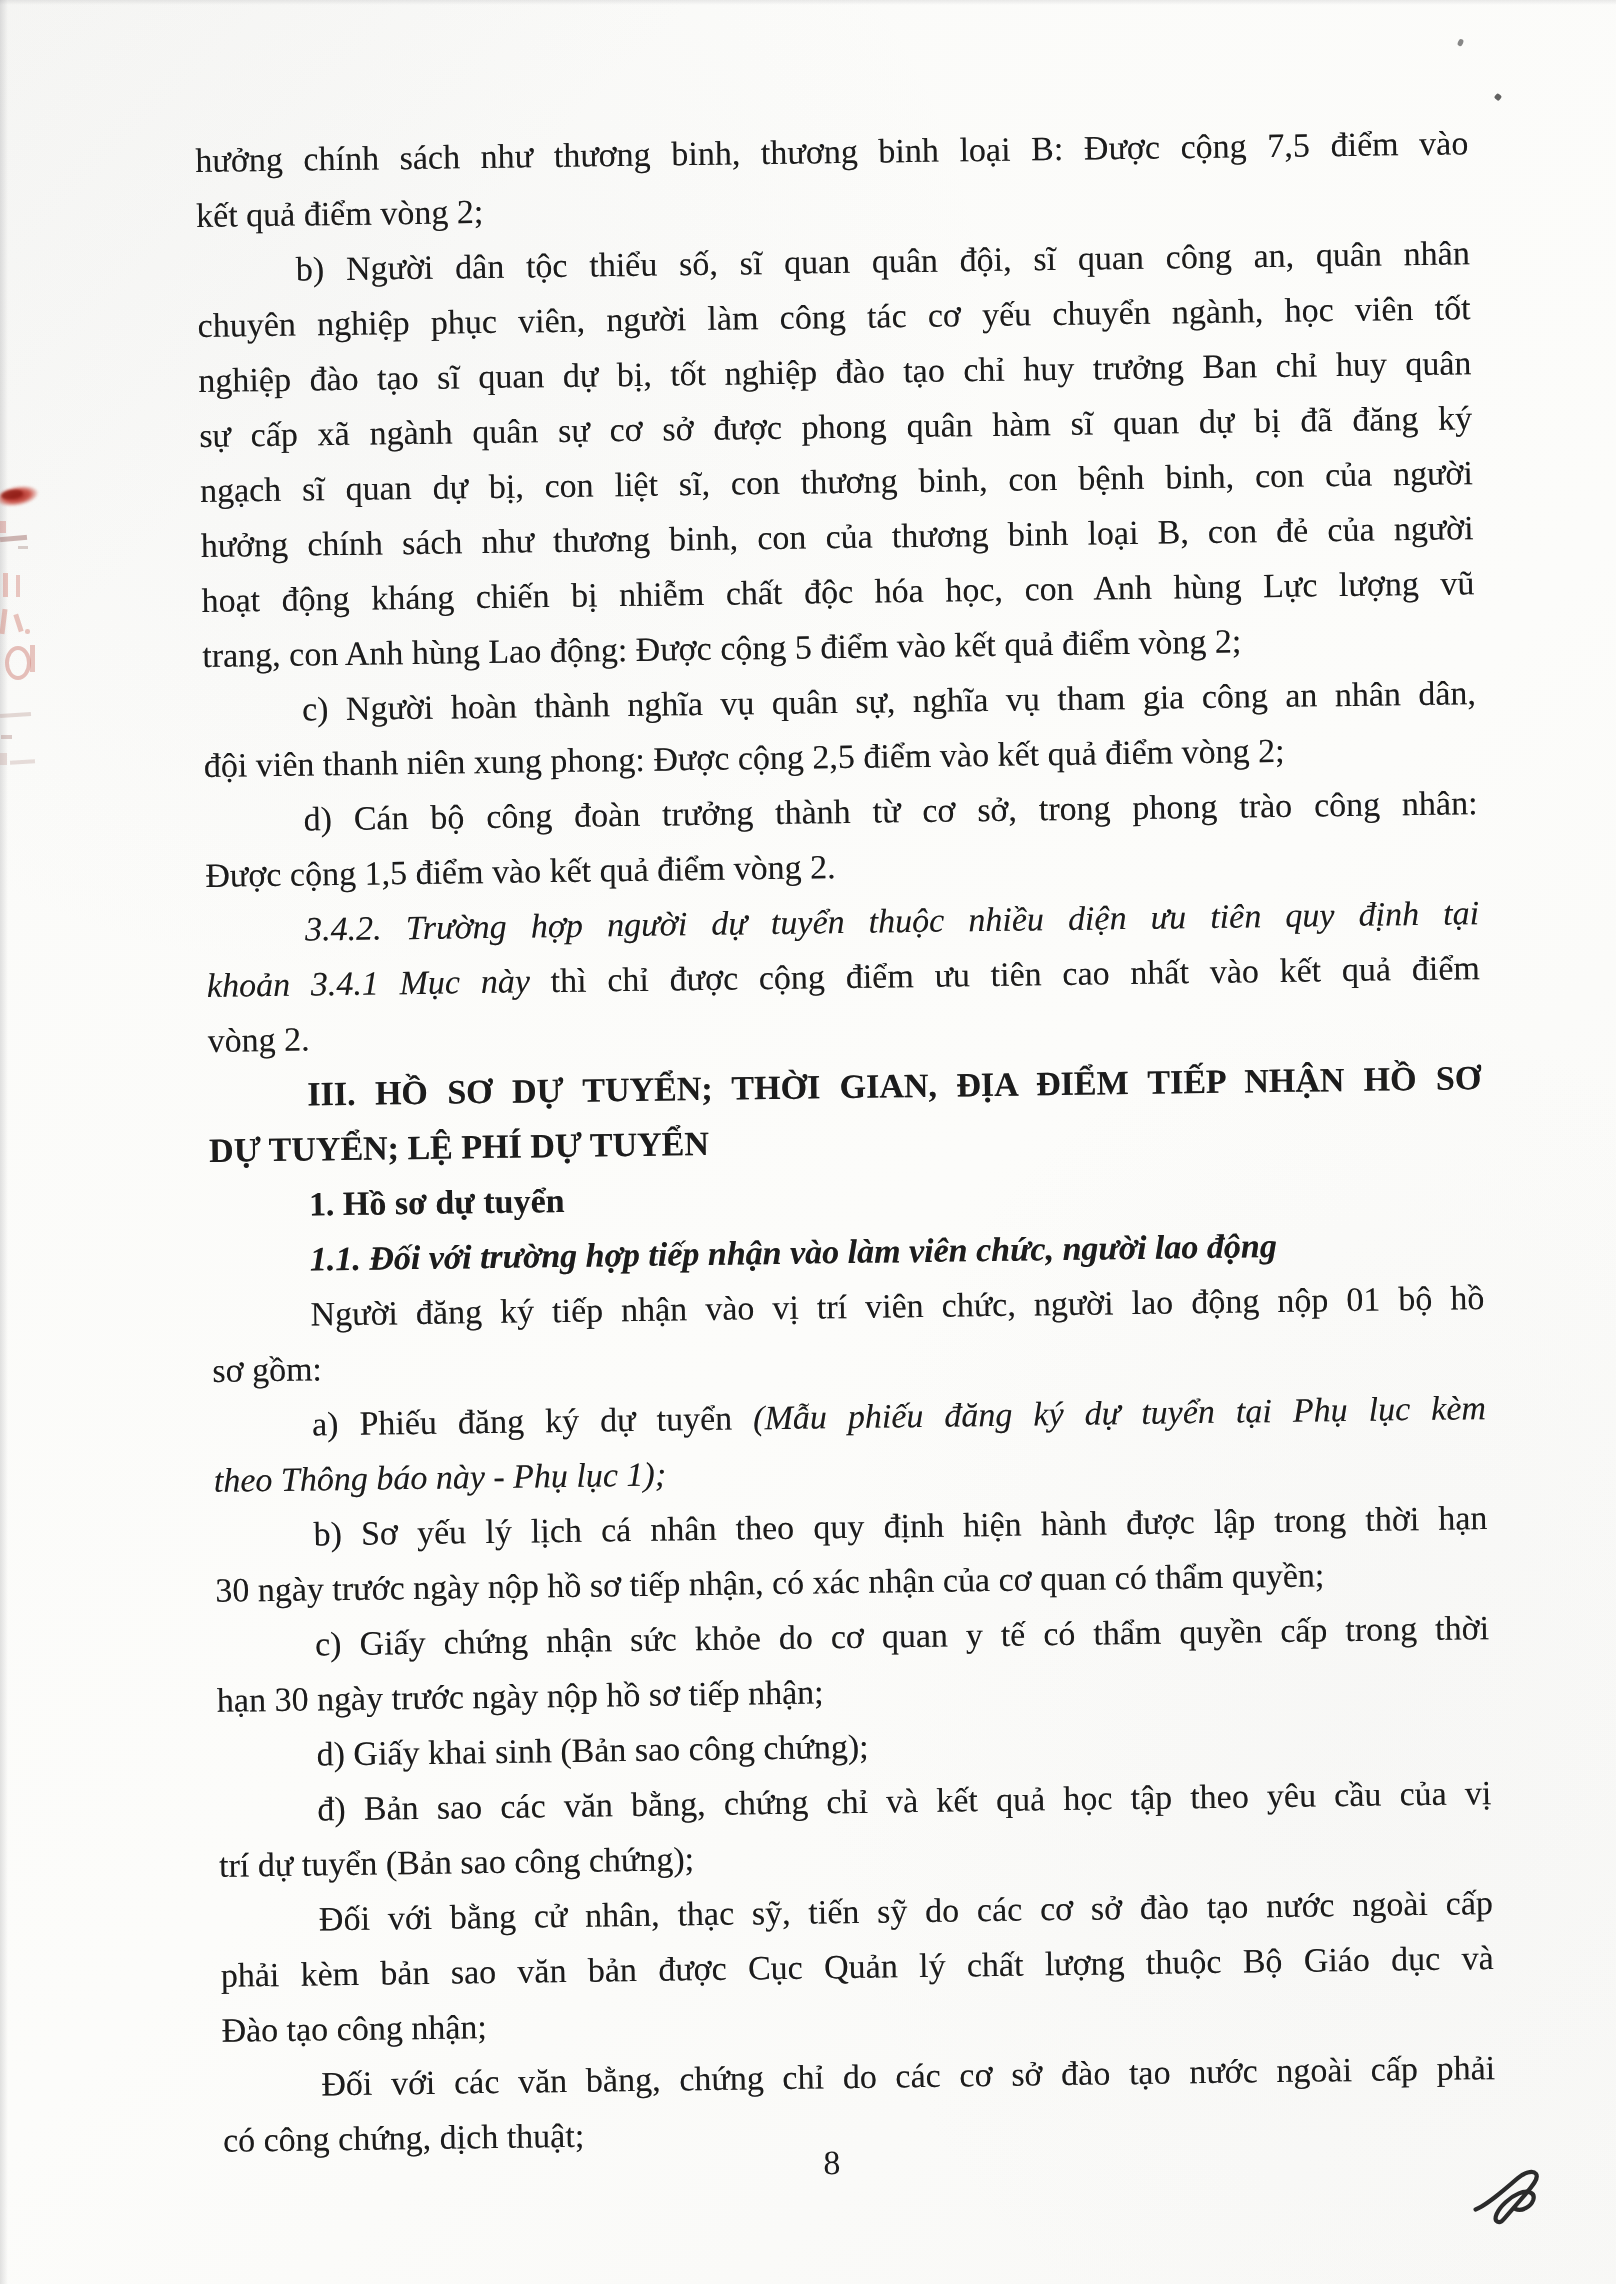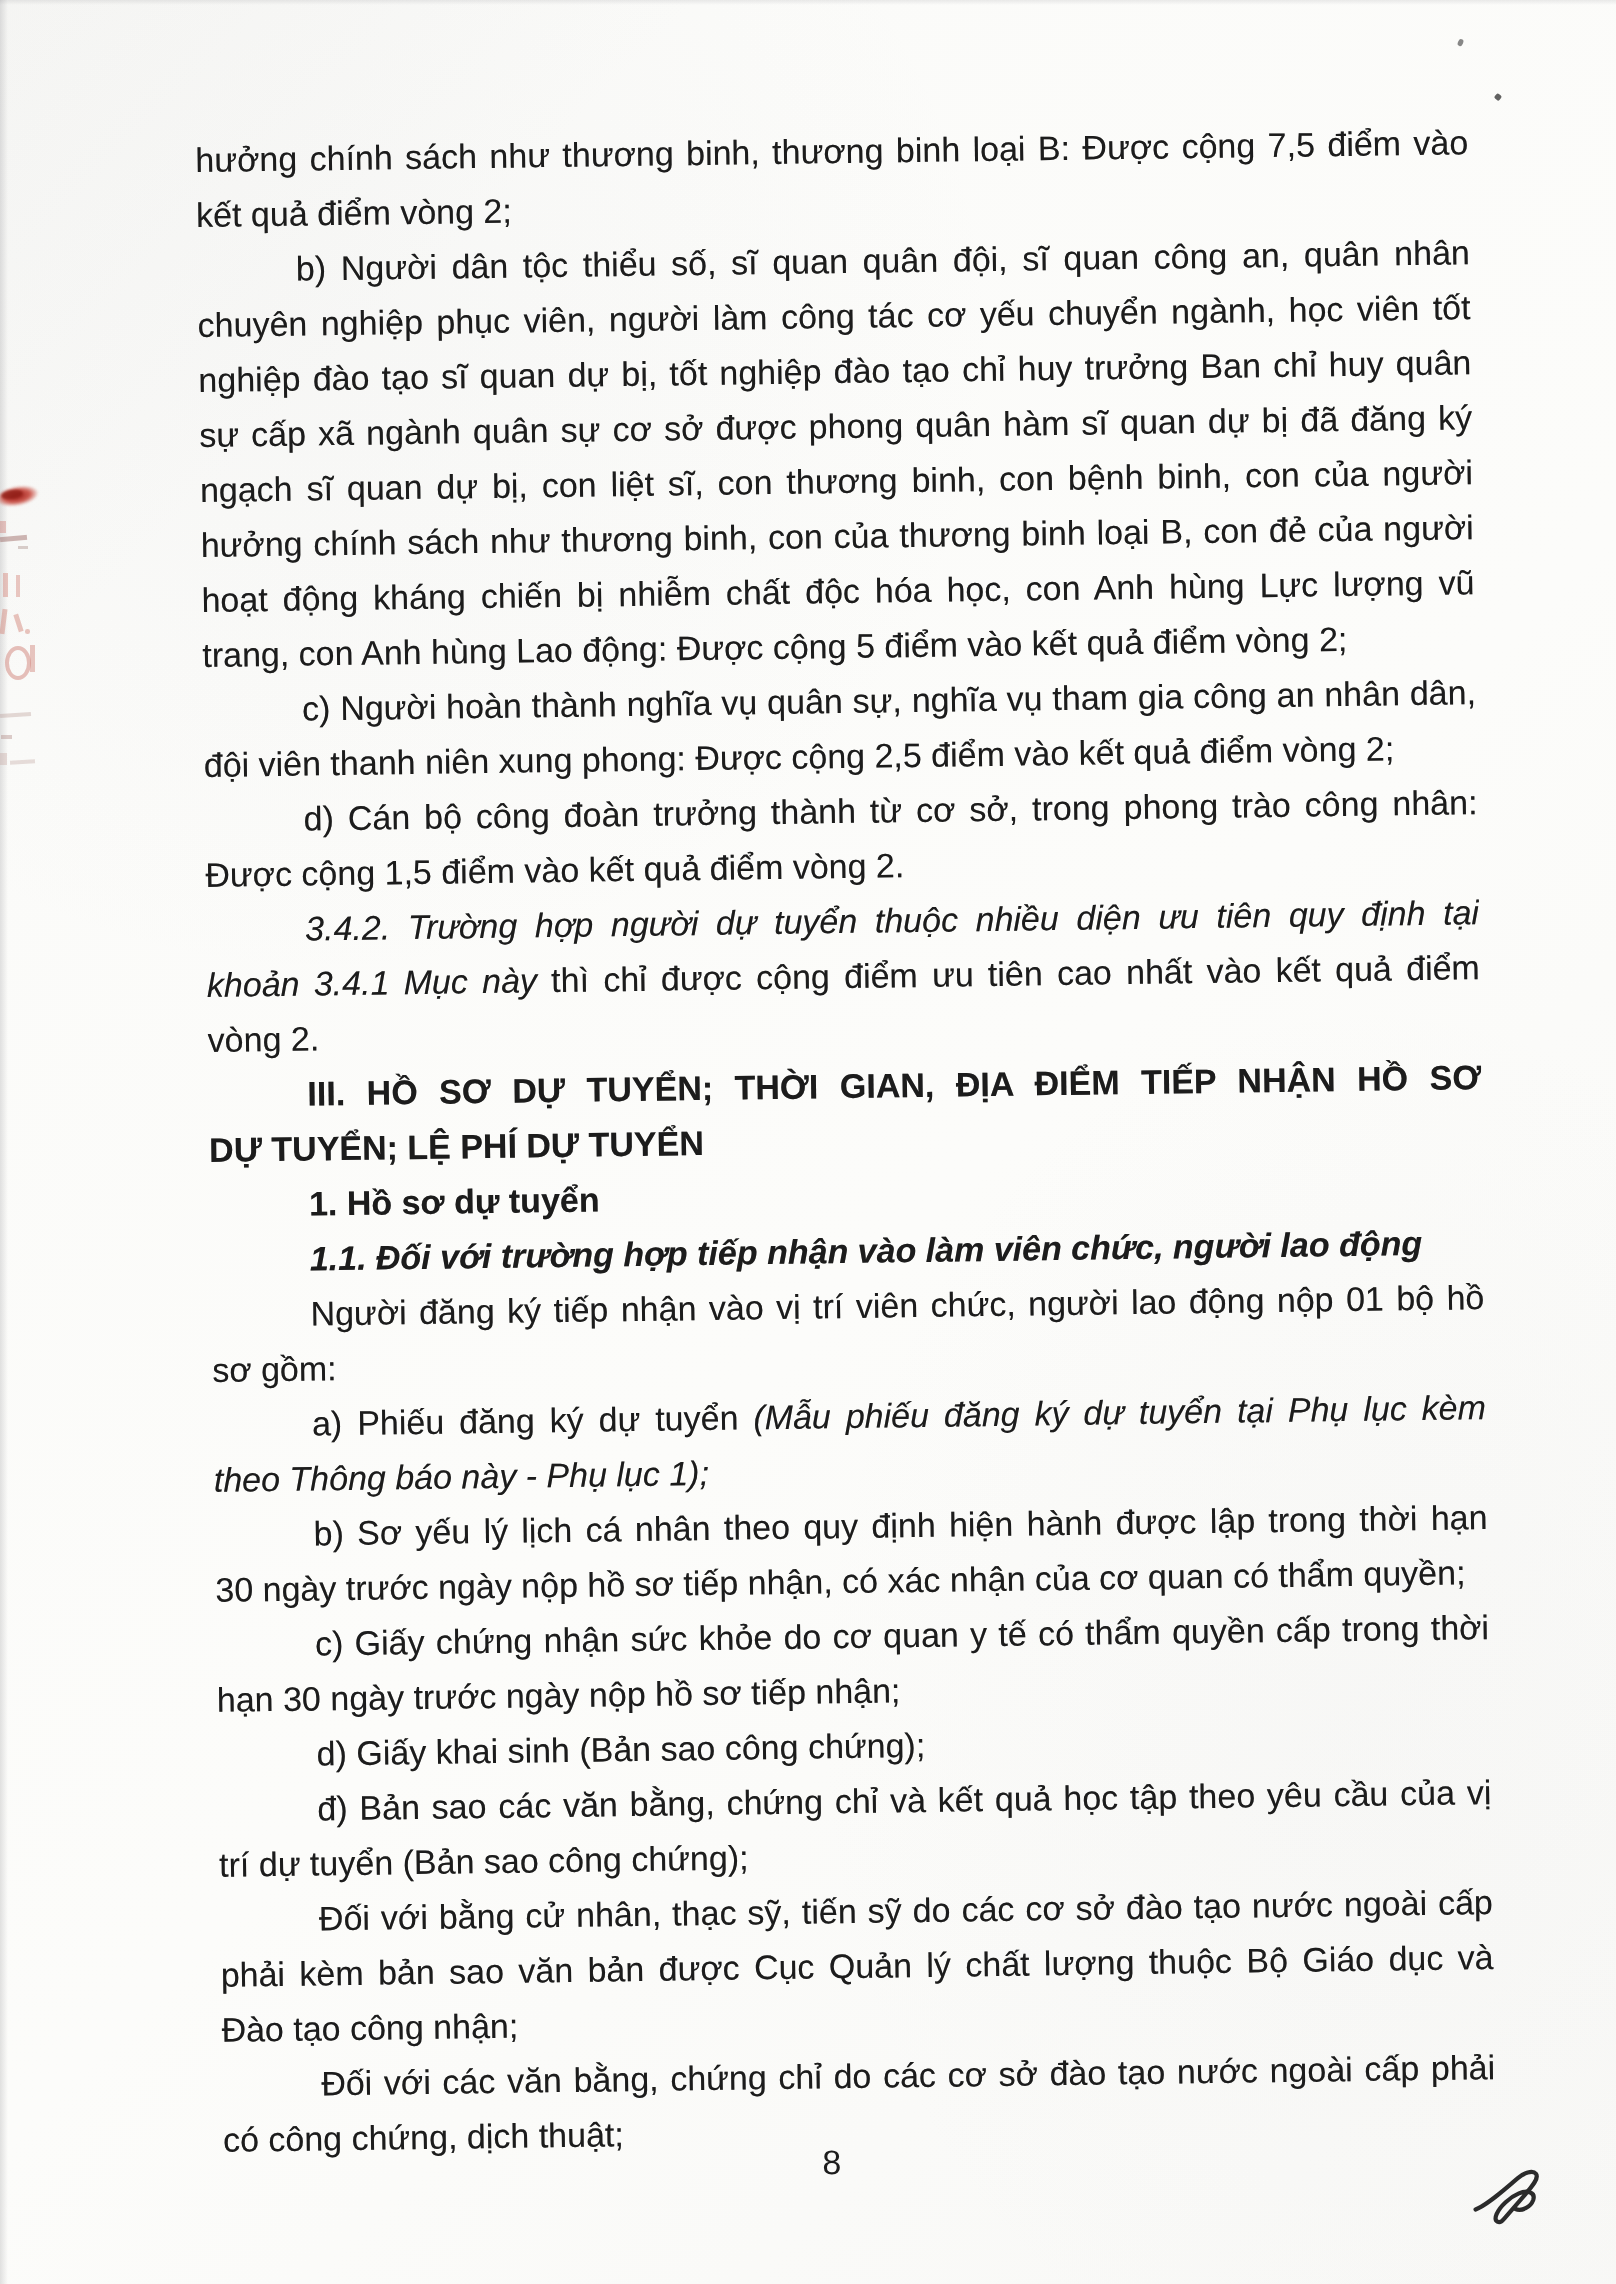--- a/index.html
+++ b/index.html
@@ -1,20 +1,20 @@
 <!DOCTYPE html>
 <html style="font-size:10.4px"><head>
 <meta charset="utf-8">
 <style>
   html,body { margin:0; padding:0; background:#e9e9e7; }
   .page {
     position:relative; width:1616px; height:2284px;
     background:linear-gradient(135deg,#f6f6f4 0%, #fbfbf9 18%, #fcfcfa 55%, #f8f8f6 100%);
     overflow:hidden;
-    font-family:Liberation Sans, sans-serif;
+    font-family:Liberation Serif, serif;
     color:#1c1c1c;
   }
   .wash { position:absolute; inset:0; pointer-events:none;
     background:
       radial-gradient(60% 40% at 20% 15%, rgba(190,192,198,0.07), transparent 70%),
       radial-gradient(50% 45% at 85% 75%, rgba(200,200,205,0.06), transparent 70%);
   }
   .edge-left { position:absolute; left:0; top:0; width:7.8px; height:100%;
     background:linear-gradient(90deg, rgba(125,125,130,0.22), transparent); }
   .edge-top { position:absolute; left:0; top:0; width:100%; height:5.2px;

